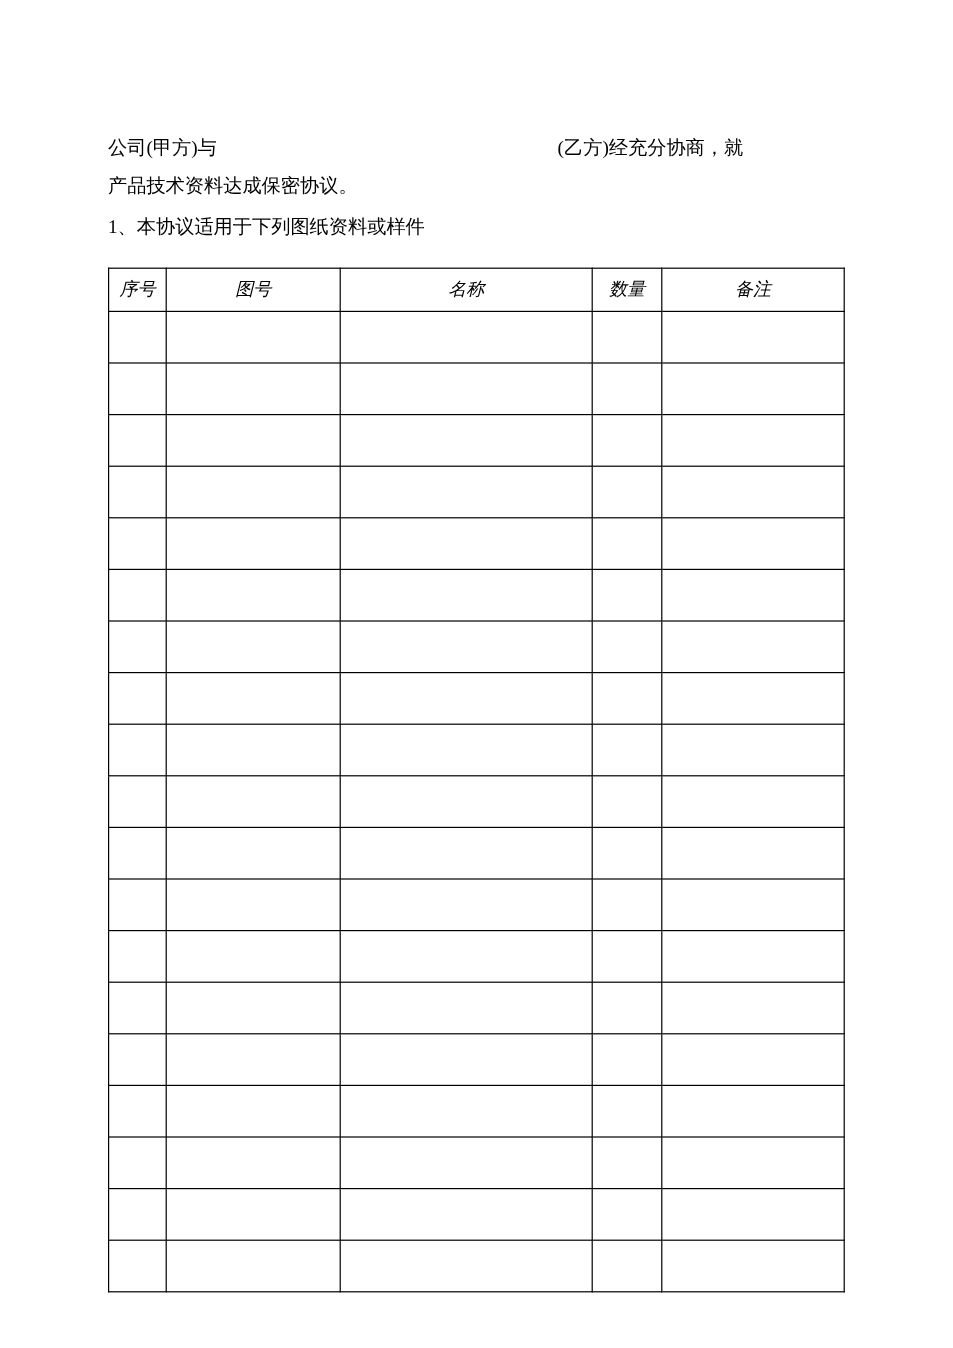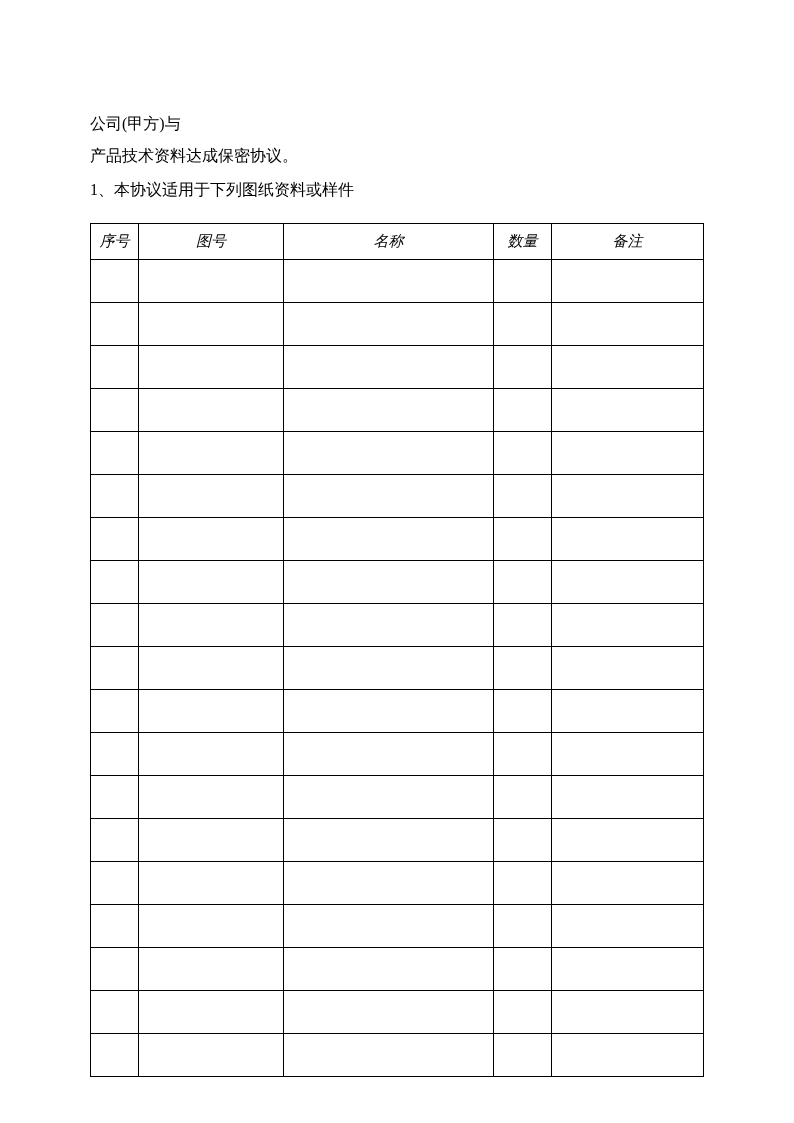--- a/index.html
+++ b/index.html
@@ -64,20 +64,21 @@
     .col-name { width: 210px; }
     .col-qty { width: 58px; }
     .col-note { width: auto; }
   </style>
 </head>
 <body>
 
 <div class="intro-line intro-line-1">
   <span class="party-a">公司(甲方)与</span>
   <span class="gap-1"></span>
+  <span class="party-b">(乙方)经充分协商，就</span>
 </div>
 <div class="intro-line">产品技术资料达成保密协议。</div>
 <div class="clause">1、本协议适用于下列图纸资料或样件</div>
 
 <table>
   <colgroup>
     <col class="col-seq">
     <col class="col-fig">
     <col class="col-name">
     <col class="col-qty">

